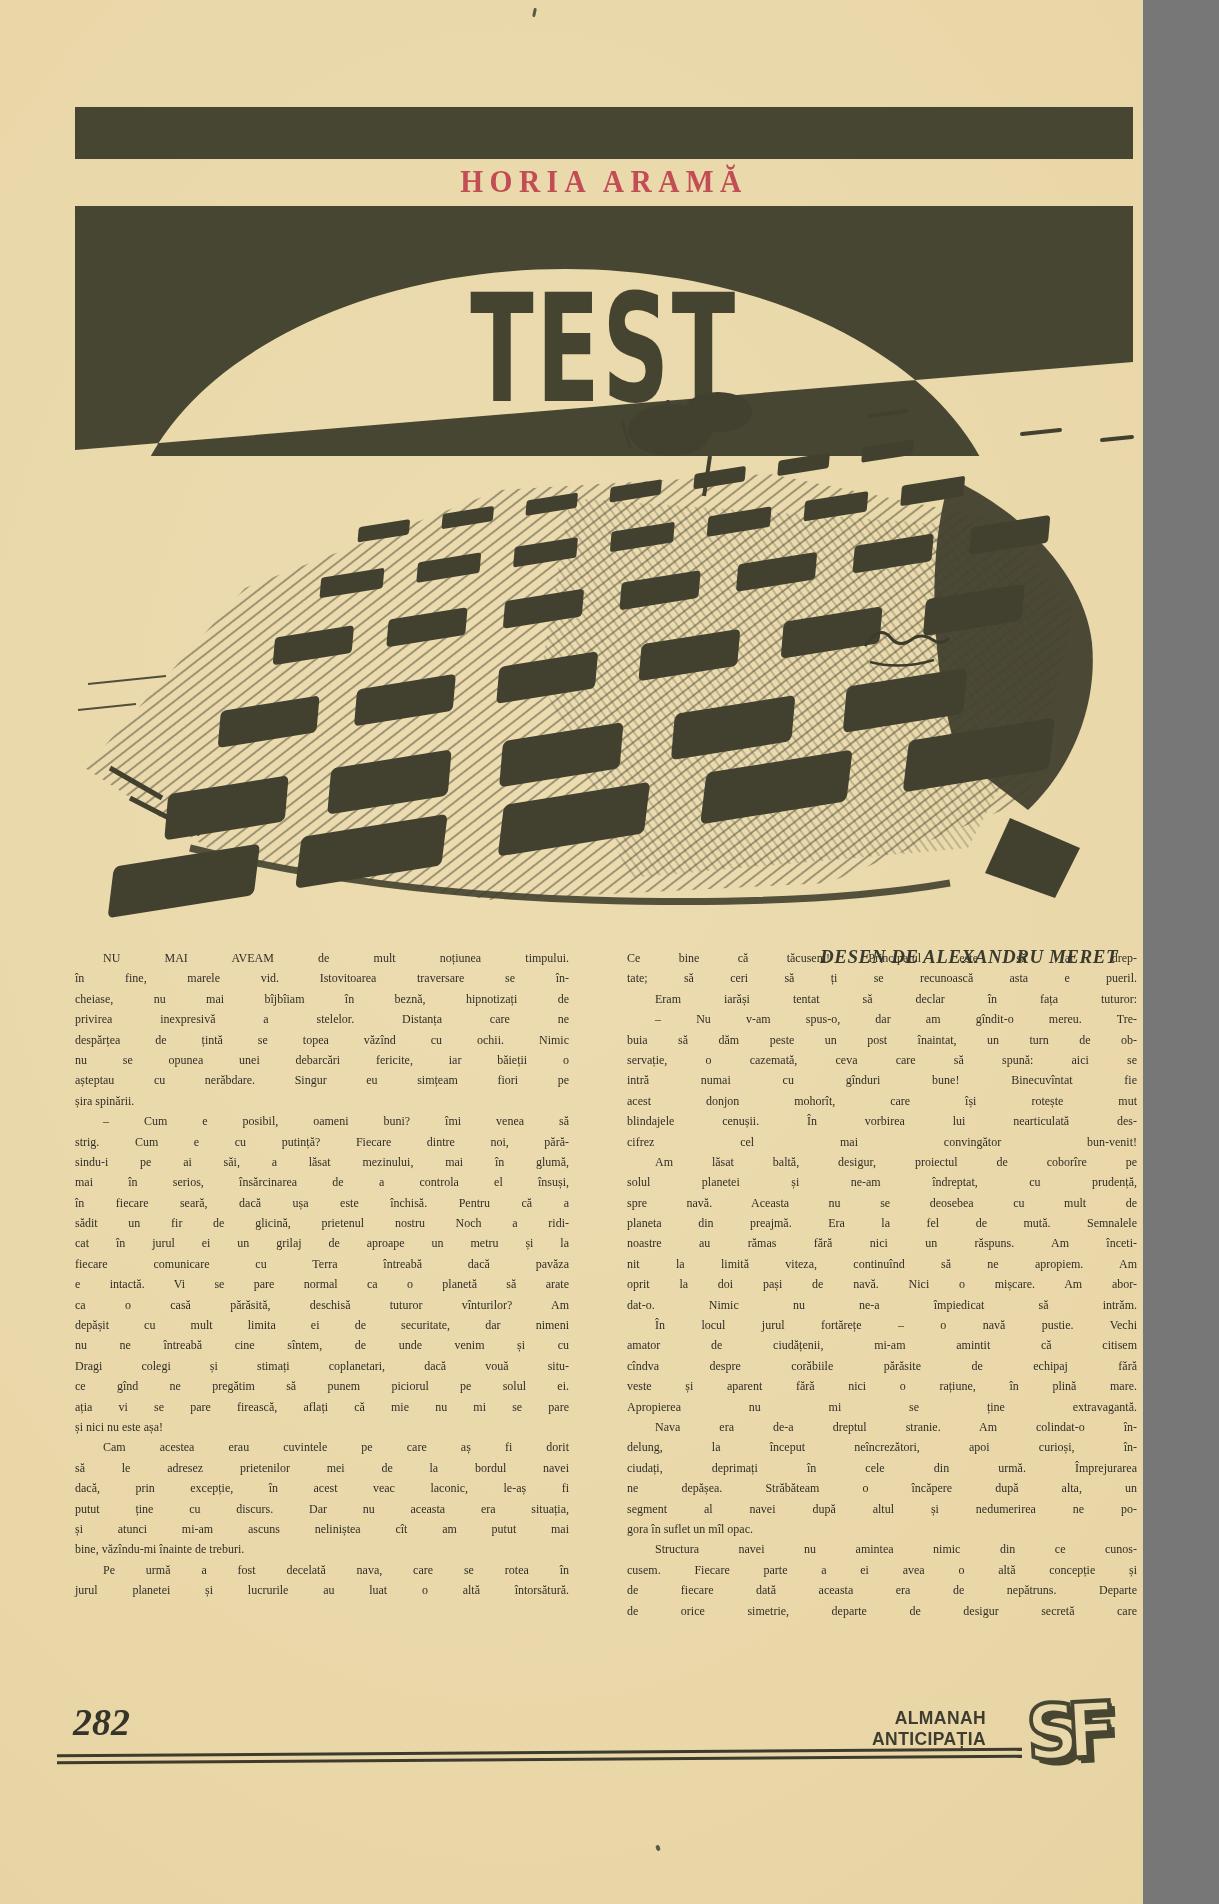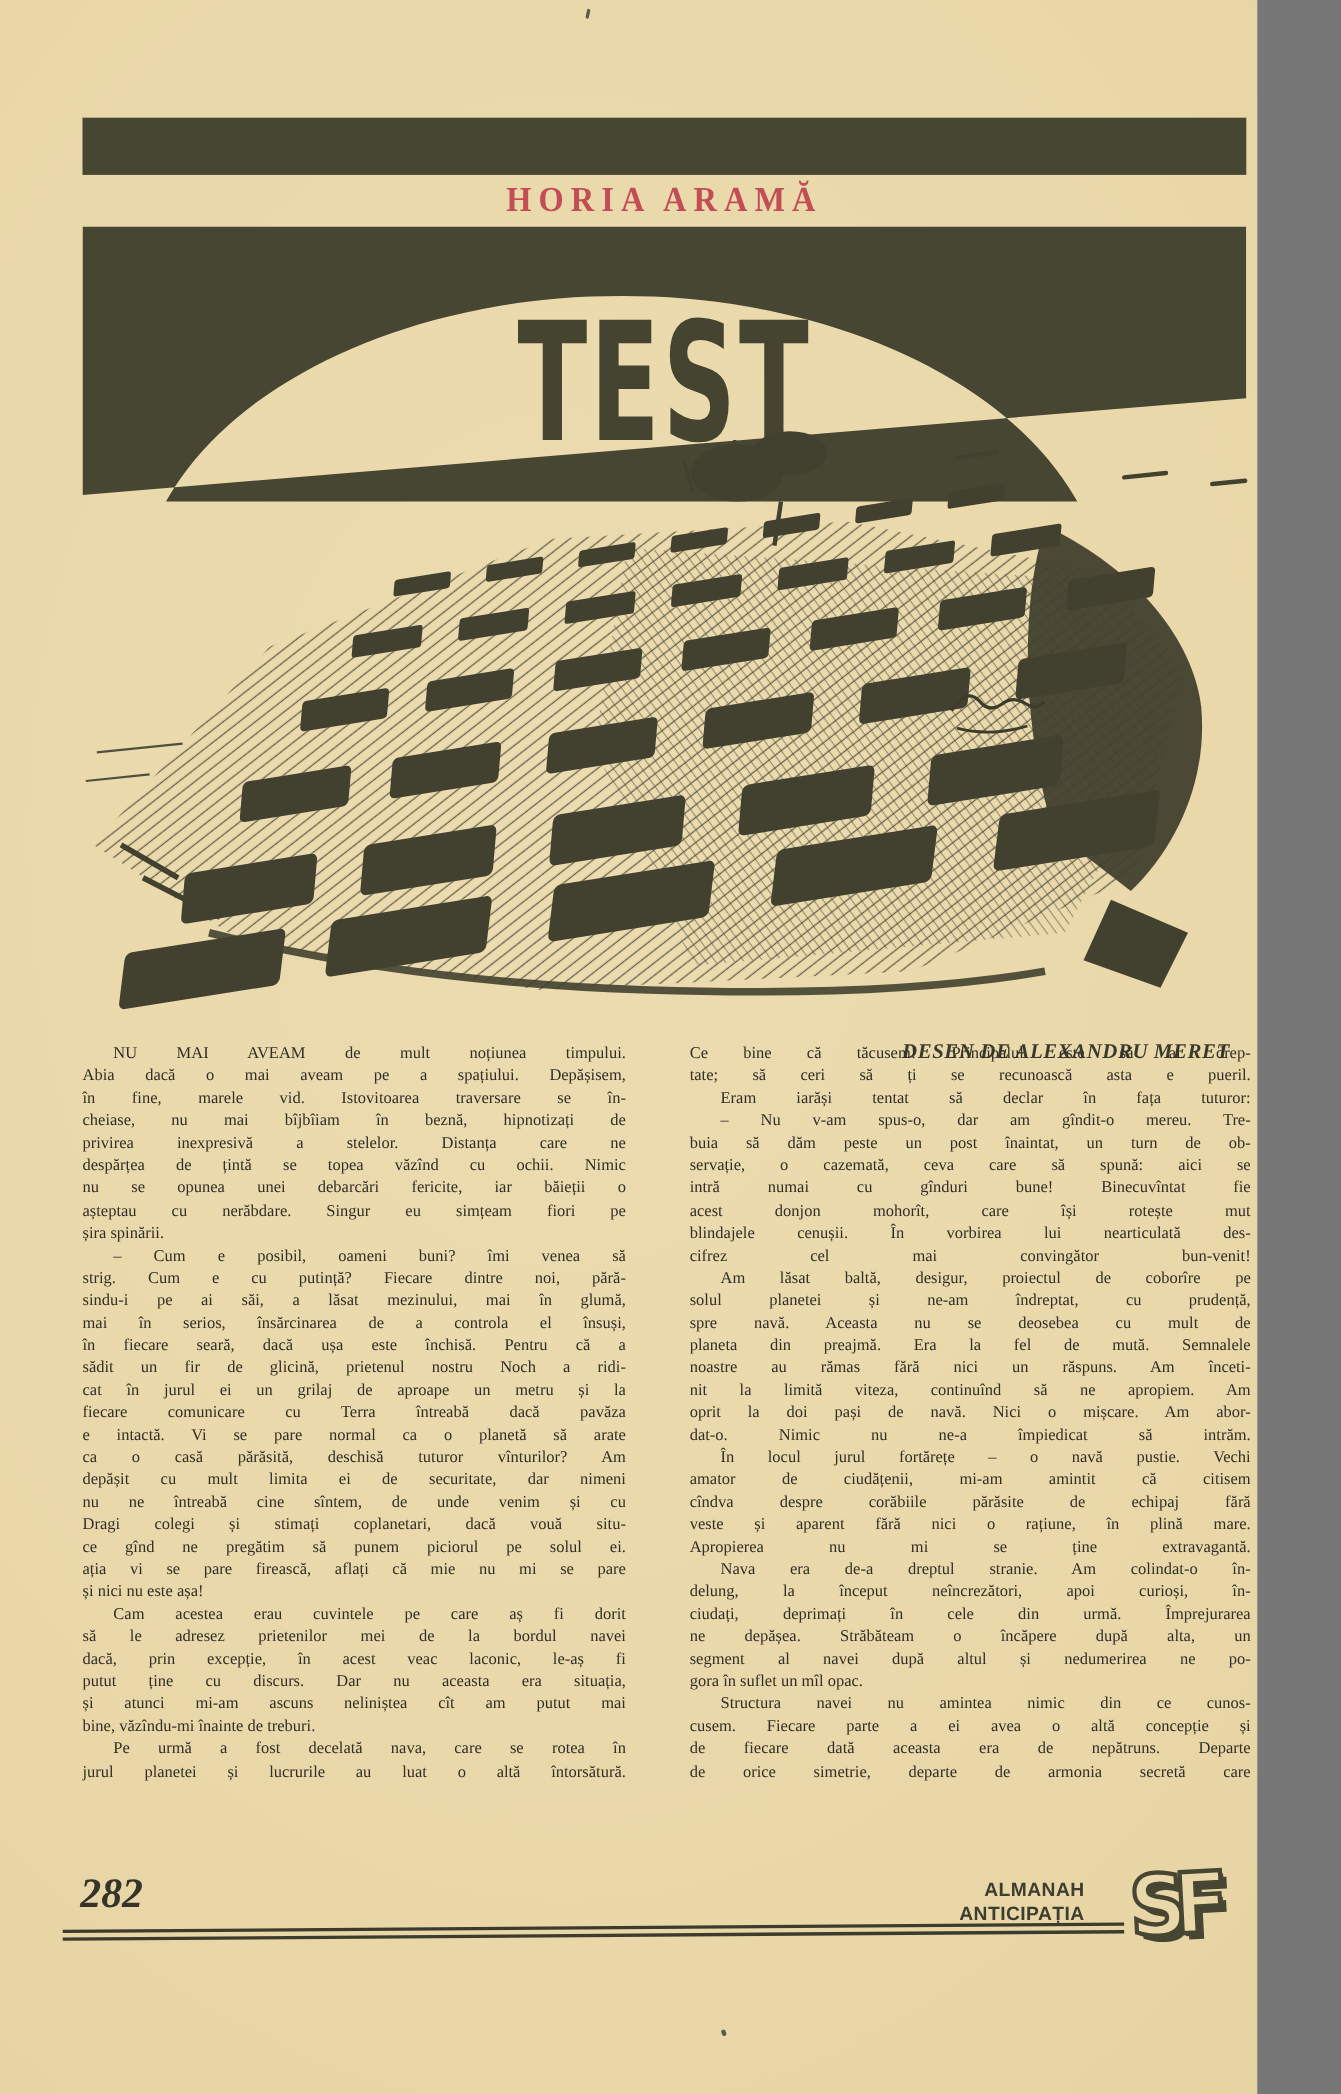--- a/index.html
+++ b/index.html
@@ -21,21 +21,21 @@
     font:700 150px "DejaVu Sans", sans-serif;letter-spacing:4px;color:#454431;
     transform:scaleX(.62);transform-origin:50% 50%;
   }
   
   .illustration{position:absolute;left:70px;top:378px;}
   .caption{
     position:absolute;left:700px;top:946px;width:418px;text-align:right;
     font:700 italic 19px "Liberation Serif", serif;letter-spacing:.5px;color:#3b3a2e;
   }
   
-  .col{position:absolute;top:948px;font-size:15px;line-height:20.4px;color:#312f27;}
+  .col{position:absolute;top:948px;font-size:12px;line-height:20.4px;color:#312f27;}
   .col-left{left:75px;width:494px;}
   .col-right{left:627px;width:510px;}
   .tline{text-align:justify;text-align-last:justify;height:20.4px;overflow:visible;white-space:nowrap;}
   .tline{white-space:normal;}
   .tline.ind{text-indent:28px;}
   .tline.pend{text-align-last:left;}
   
   .pagenum{position:absolute;left:73px;top:1700px;font:700 italic 38px "Liberation Serif", serif;color:#35342a;}
   .rule{position:absolute;left:57px;top:1751px;width:965px;transform:rotate(-.4deg);}
   .rule div{height:3px;background:#3c3b2d;margin-bottom:4px;}
@@ -158,21 +158,20 @@
     <g stroke="#3c3b2c" fill="none">
       <path d="M795,268 q14,-22 26,-8 q8,10 20,2 q10,-8 22,0 q8,6 16,-2" stroke-width="3"></path>
       <path d="M800,284 q30,8 64,-2" stroke-width="2.5"></path>
     </g>
   </svg>
 
   <div class="caption">DESEN DE ALEXANDRU MERET</div>
 
   <div class="col col-left">
       <div class="tline ind">NU MAI AVEAM de mult noțiunea timpului.</div>
-      <div class="tline">Abia dacă o mai aveam pe a spațiului. Depășisem,</div>
       <div class="tline">în fine, marele vid. Istovitoarea traversare se în-</div>
       <div class="tline">cheiase, nu mai bîjbîiam în beznă, hipnotizați de</div>
       <div class="tline">privirea inexpresivă a stelelor. Distanța care ne</div>
       <div class="tline">despărțea de țintă se topea văzînd cu ochii. Nimic</div>
       <div class="tline">nu se opunea unei debarcări fericite, iar băieții o</div>
       <div class="tline">așteptau cu nerăbdare. Singur eu simțeam fiori pe</div>
       <div class="tline pend">șira spinării.</div>
       <div class="tline ind">– Cum e posibil, oameni buni? îmi venea să</div>
       <div class="tline">strig. Cum e cu putință? Fiecare dintre noi, pără-</div>
       <div class="tline">sindu-i pe ai săi, a lăsat mezinului, mai în glumă,</div>
@@ -224,21 +223,21 @@
       <div class="tline">Apropierea nu mi se ține extravagantă.</div>
       <div class="tline ind">Nava era de-a dreptul stranie. Am colindat-o în-</div>
       <div class="tline">delung, la început neîncrezători, apoi curioși, în-</div>
       <div class="tline">ciudați, deprimați în cele din urmă. Împrejurarea</div>
       <div class="tline">ne depășea. Străbăteam o încăpere după alta, un</div>
       <div class="tline">segment al navei după altul și nedumerirea ne po-</div>
       <div class="tline pend">gora în suflet un mîl opac.</div>
       <div class="tline ind">Structura navei nu amintea nimic din ce cunos-</div>
       <div class="tline">cusem. Fiecare parte a ei avea o altă concepție și</div>
       <div class="tline">de fiecare dată aceasta era de nepătruns. Departe</div>
-      <div class="tline">de orice simetrie, departe de armonia secretă care</div>
+      <div class="tline">de orice simetrie, departe de desigur secretă care</div>
     </div>
 
   <div class="pagenum">282</div>
   <div class="rule">
       <div></div>
       <div></div>
     </div>
   <div class="imprint">
     <div>ALMANAH</div>
     <div>ANTICIPAȚIA</div>

